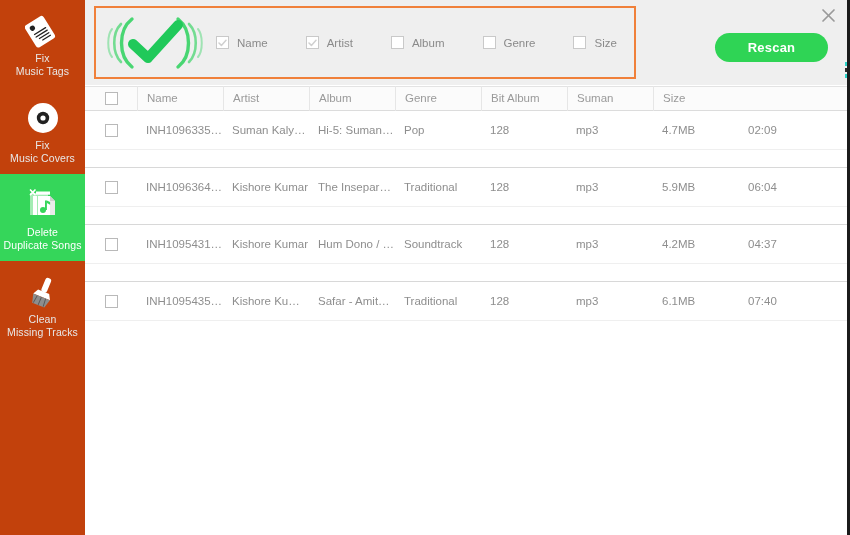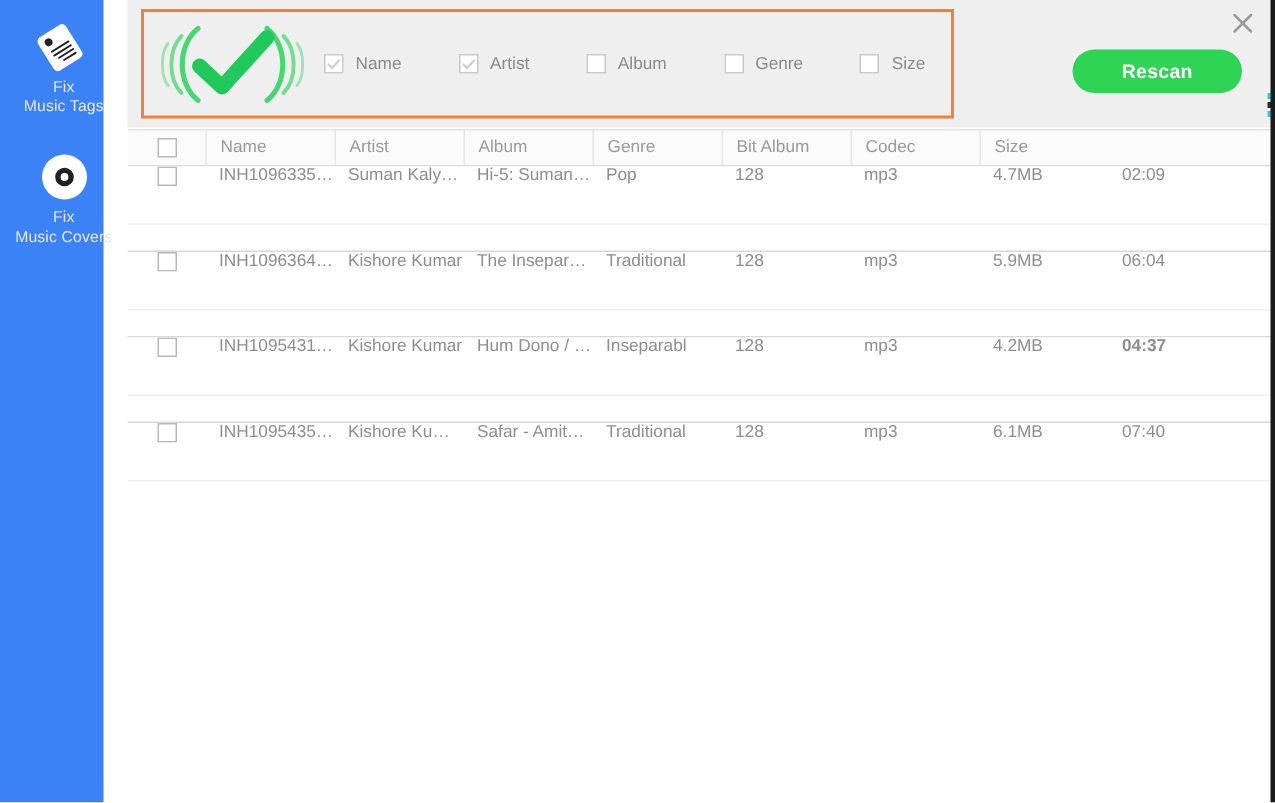--- a/index.html
+++ b/index.html
@@ -18,23 +18,23 @@
     position: relative;
     width: 850px;
     height: 535px;
     background: #ffffff;
   }
 
   
   .sidebar {
     position: absolute;
     left: 0; top: 0;
-    width: 69px;
+    width: 85px;
     height: 535px;
-    background: #3b82f6;
+    background: #c2410c;
     z-index: 5;
   }
   .nav-item {
     position: relative;
     width: 85px;
     height: 87px;
     display: flex;
     flex-direction: column;
     align-items: center;
     justify-content: center;
@@ -191,21 +191,21 @@
   .hcbox {
     width: 13px; height: 13px;
     border: 1px solid #b9b9b9;
     background: #ffffff;
     cursor: pointer;
   }
 
   .row {
     display: flex;
     height: 38px;
-    align-items: flex-start;
+    align-items: center;
     background: #ffffff;
   }
   .td {
     font-size: 11.5px;
     color: #8e8e8e;
     padding-left: 9px;
     white-space: nowrap;
     overflow: hidden;
     text-overflow: ellipsis;
     flex: none;
@@ -271,21 +271,67 @@
         <svg width="34" height="34" viewBox="0 0 34 34">
           <circle cx="17" cy="17" r="15" fill="#ffffff"></circle>
           <circle cx="17" cy="17" r="6.2" fill="#212121"></circle>
           <circle cx="17" cy="17" r="2.6" fill="#ffffff"></circle>
         </svg>
       </div>
       <div class="nav-label">Fix
 Music Covers</div>
     </div>
 
-
+    <div class="nav-item active">
+      <div class="nav-icon">
+        <svg width="38" height="36" viewBox="0 0 38 36">
+
+          <rect x="6" y="7" width="18" height="22" fill="#ffffff" opacity=".55"></rect>
+
+          <rect x="12" y="5.5" width="14" height="3.2" fill="#ffffff"></rect>
+
+          <g stroke="#ffffff" stroke-width="1.7" stroke-linecap="round">
+            <line x1="6.5" y1="4" x2="11" y2="8.6"></line>
+            <line x1="11" y1="4" x2="6.5" y2="8.6"></line>
+          </g>
+
+          <path d="M14 10 h12 a0 0 0 0 1 0 0 v19 h-12 z" fill="#ffffff"></path>
+          <path d="M26 10 l5 5 v14 h-5 z" fill="#eaeaea"></path>
+          <path d="M26 10 l5 5 h-5 z" fill="#cfcfcf"></path>
+          <g fill="#35D65A">
+            <circle cx="19" cy="24" r="3"></circle>
+            <rect x="21" y="14.5" width="1.9" height="9.5"></rect>
+            <path d="M22.9 14.5 l3.2 1.6 v2.6 l-3.2 -1.6 z"></path>
+          </g>
+
+          <rect x="9" y="10" width="4" height="19" fill="#ffffff"></rect>
+        </svg>
+      </div>
+      <div class="nav-label">Delete
+Duplicate Songs</div>
+    </div>
+
+    <div class="nav-item">
+      <div class="nav-icon">
+        <svg width="40" height="34" viewBox="0 0 40 34">
+          <g transform="rotate(22 20 17)">
+            <rect x="17.5" y="2" width="6" height="15" rx="2.4" fill="#ffffff"></rect>
+            <path d="M14.5 16.5 h12 l3 5.5 h-18 z" fill="#ffffff"></path>
+            <path d="M11.5 22 h18 l-2.5 9 h-13 z" fill="#8d8d8d"></path>
+            <g stroke="#555" stroke-width=".9">
+              <line x1="16" y1="22.5" x2="15" y2="30.5"></line>
+              <line x1="20.5" y1="22.5" x2="20.3" y2="30.8"></line>
+              <line x1="25" y1="22.5" x2="25.6" y2="30.5"></line>
+            </g>
+          </g>
+        </svg>
+      </div>
+      <div class="nav-label">Clean
+Missing Tracks</div>
+    </div>
 
   </div>
 
   <div class="main">
 
     <div class="topstrip"></div>
 
     <div class="close-btn">
       <svg width="15" height="15" viewBox="0 0 15 15">
         <g stroke="#9a9a9a" stroke-width="1.7" stroke-linecap="round">
@@ -363,21 +409,21 @@
     <div class="table">
       <div class="thead" id="thead">
           <div class="th cbcol" style="width: 52px;">
             <span class="hcbox"></span>
           </div>
           <div class="th" style="width: 86px;">Name</div>
           <div class="th" style="width: 86px;">Artist</div>
           <div class="th" style="width: 86px;">Album</div>
           <div class="th" style="width: 86px;">Genre</div>
           <div class="th" style="width: 86px;">Bit Album</div>
-          <div class="th" style="width: 86px;">Codec</div>
+          <div class="th" style="width: 86px;">Suman</div>
           <div class="th" style="width: 86px;">Size</div>
         </div>
       <div id="tbody">
           <div class="row">
             <div class="td cbcol" style="width: 52px;">
               <span class="rcbox"></span>
             </div>
             <div class="td" style="width: 86px;">INH109633530</div>
             <div class="td" style="width: 86px;">Suman Kalyanp...</div>
             <div class="td" style="width: 86px;">Hi-5: Suman Kal...</div>
@@ -404,25 +450,25 @@
           </div>
           <div class="spacer"></div>
           <div class="group-sep"></div>
           <div class="row">
             <div class="td cbcol" style="width: 52px;">
               <span class="rcbox"></span>
             </div>
             <div class="td" style="width: 86px;">INH109543160</div>
             <div class="td" style="width: 86px;">Kishore Kumar</div>
             <div class="td" style="width: 86px;">Hum Dono / Pay...</div>
-            <div class="td" style="width: 86px;">Inseparabl</div>
+            <div class="td" style="width: 86px;">Soundtrack</div>
             <div class="td" style="width: 86px;">128</div>
             <div class="td" style="width: 86px;">mp3</div>
             <div class="td" style="width: 86px;">4.2MB</div>
-            <div class="td" style="width: 86px; font-weight: bold;">04:37</div>
+            <div class="td" style="width: 86px;">04:37</div>
           </div>
           <div class="spacer"></div>
           <div class="group-sep"></div>
           <div class="row">
             <div class="td cbcol" style="width: 52px;">
               <span class="rcbox"></span>
             </div>
             <div class="td" style="width: 86px;">INH109543550</div>
             <div class="td" style="width: 86px;">Kishore Kumar, ...</div>
             <div class="td" style="width: 86px;">Safar - Amitabh...</div>

